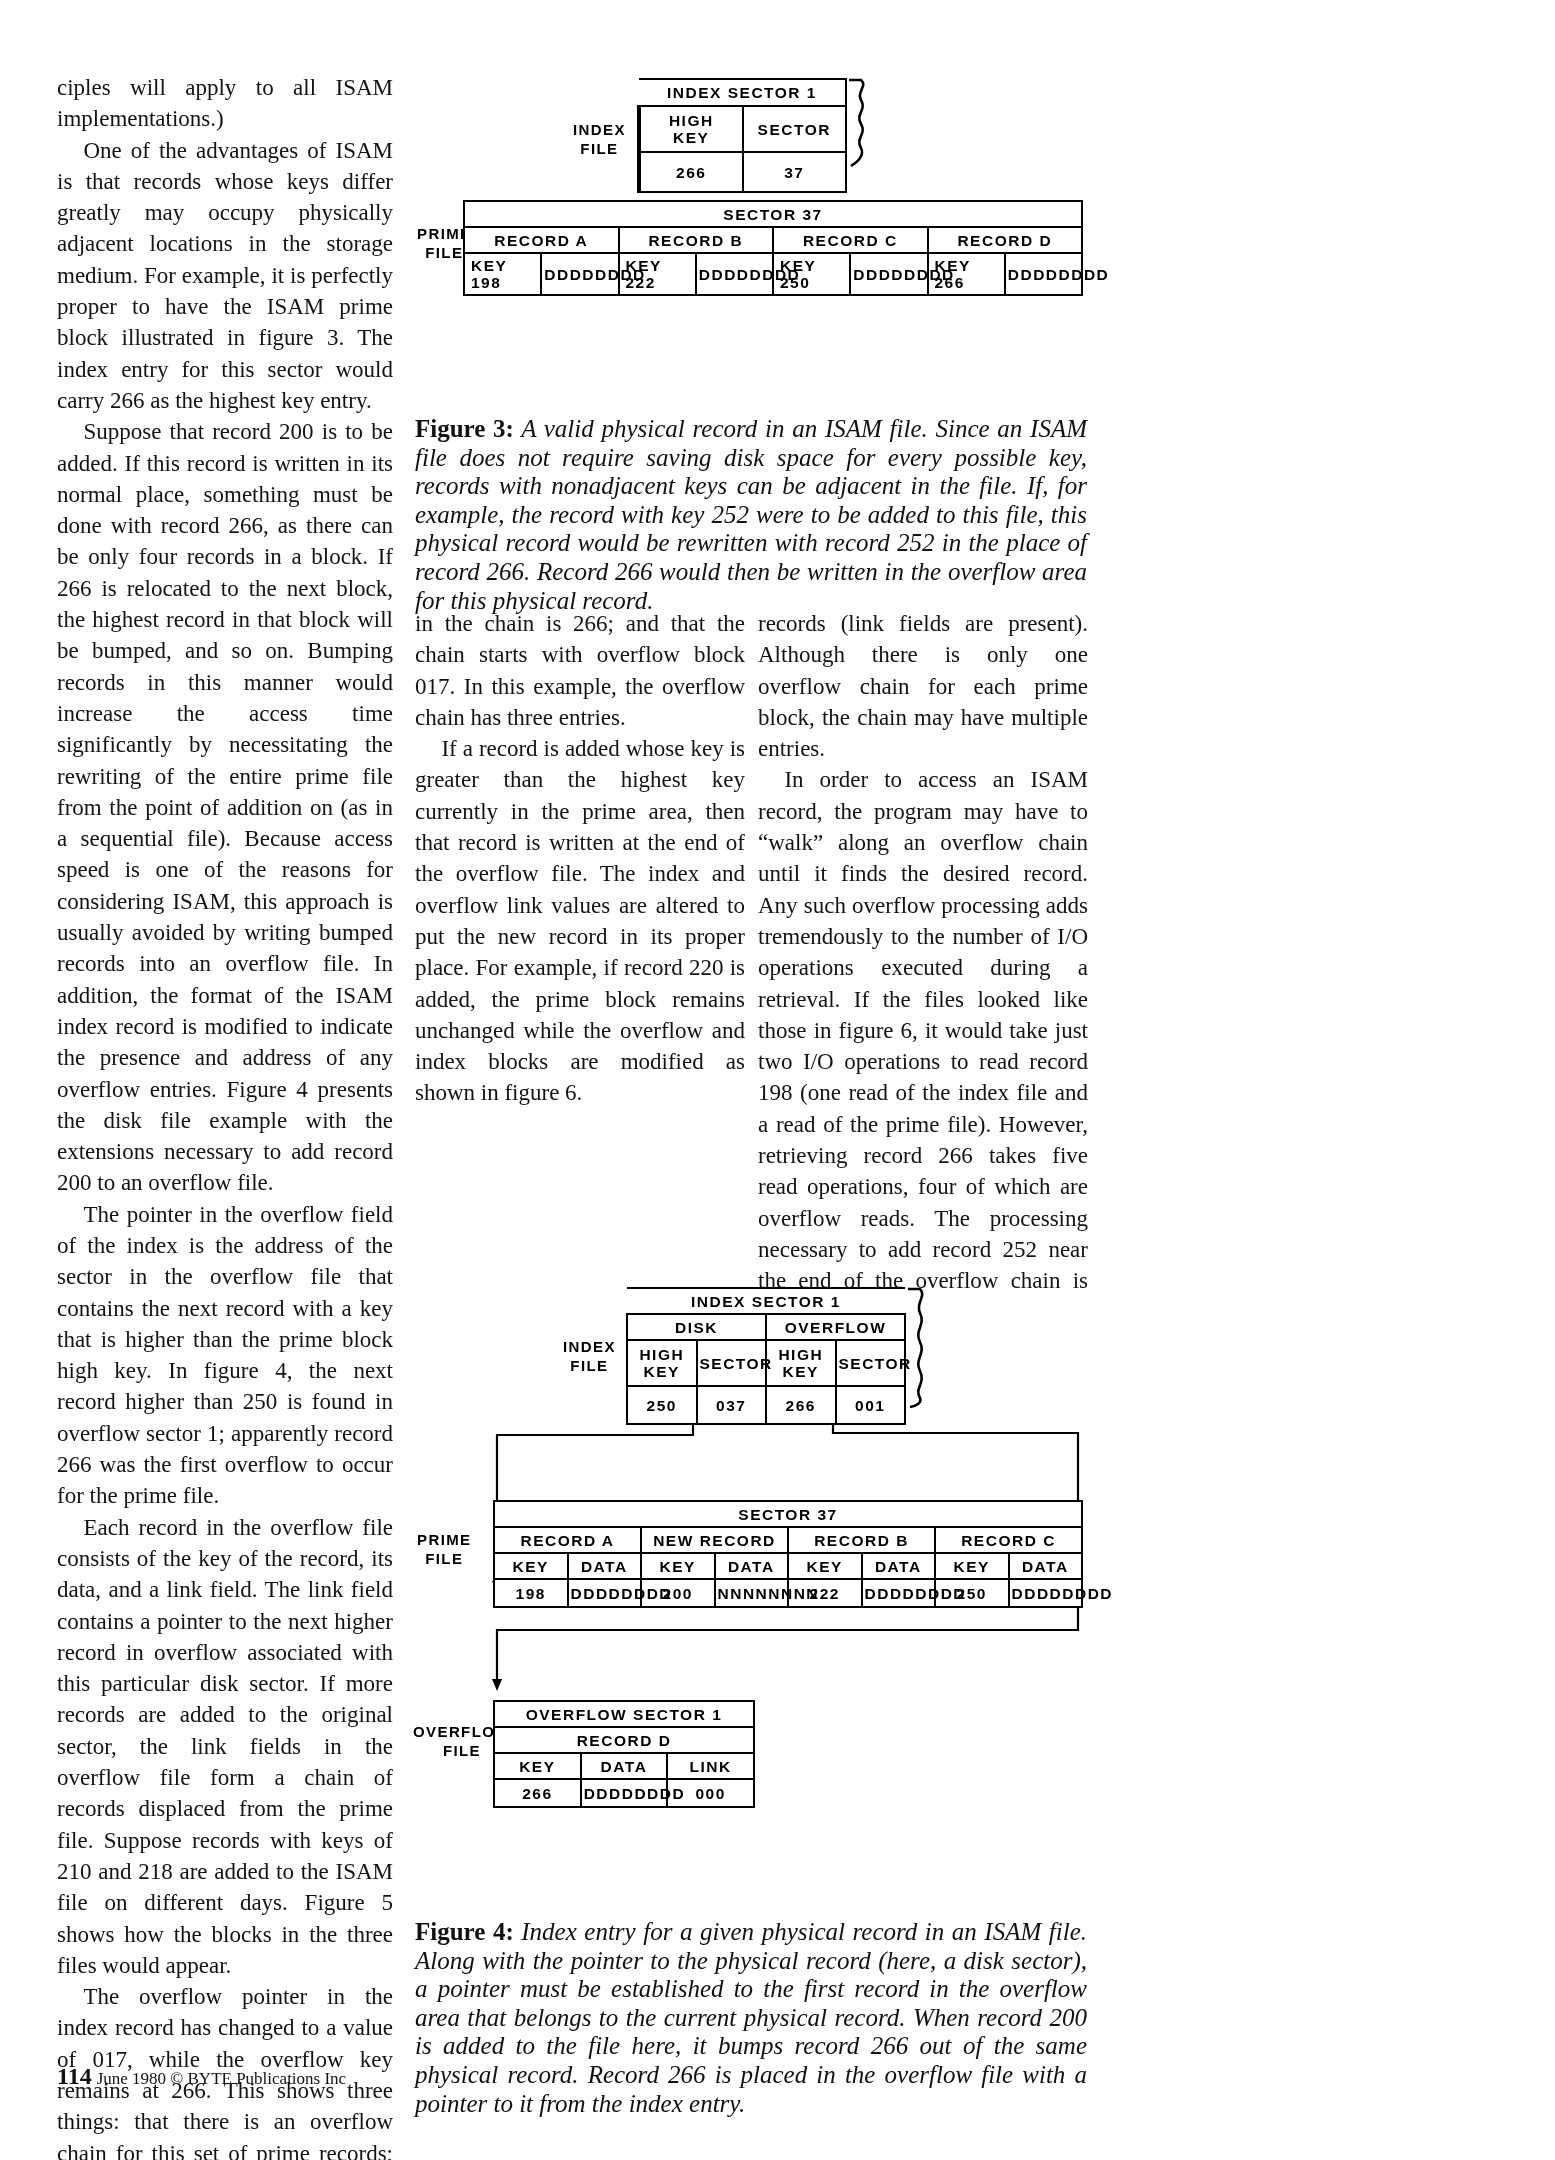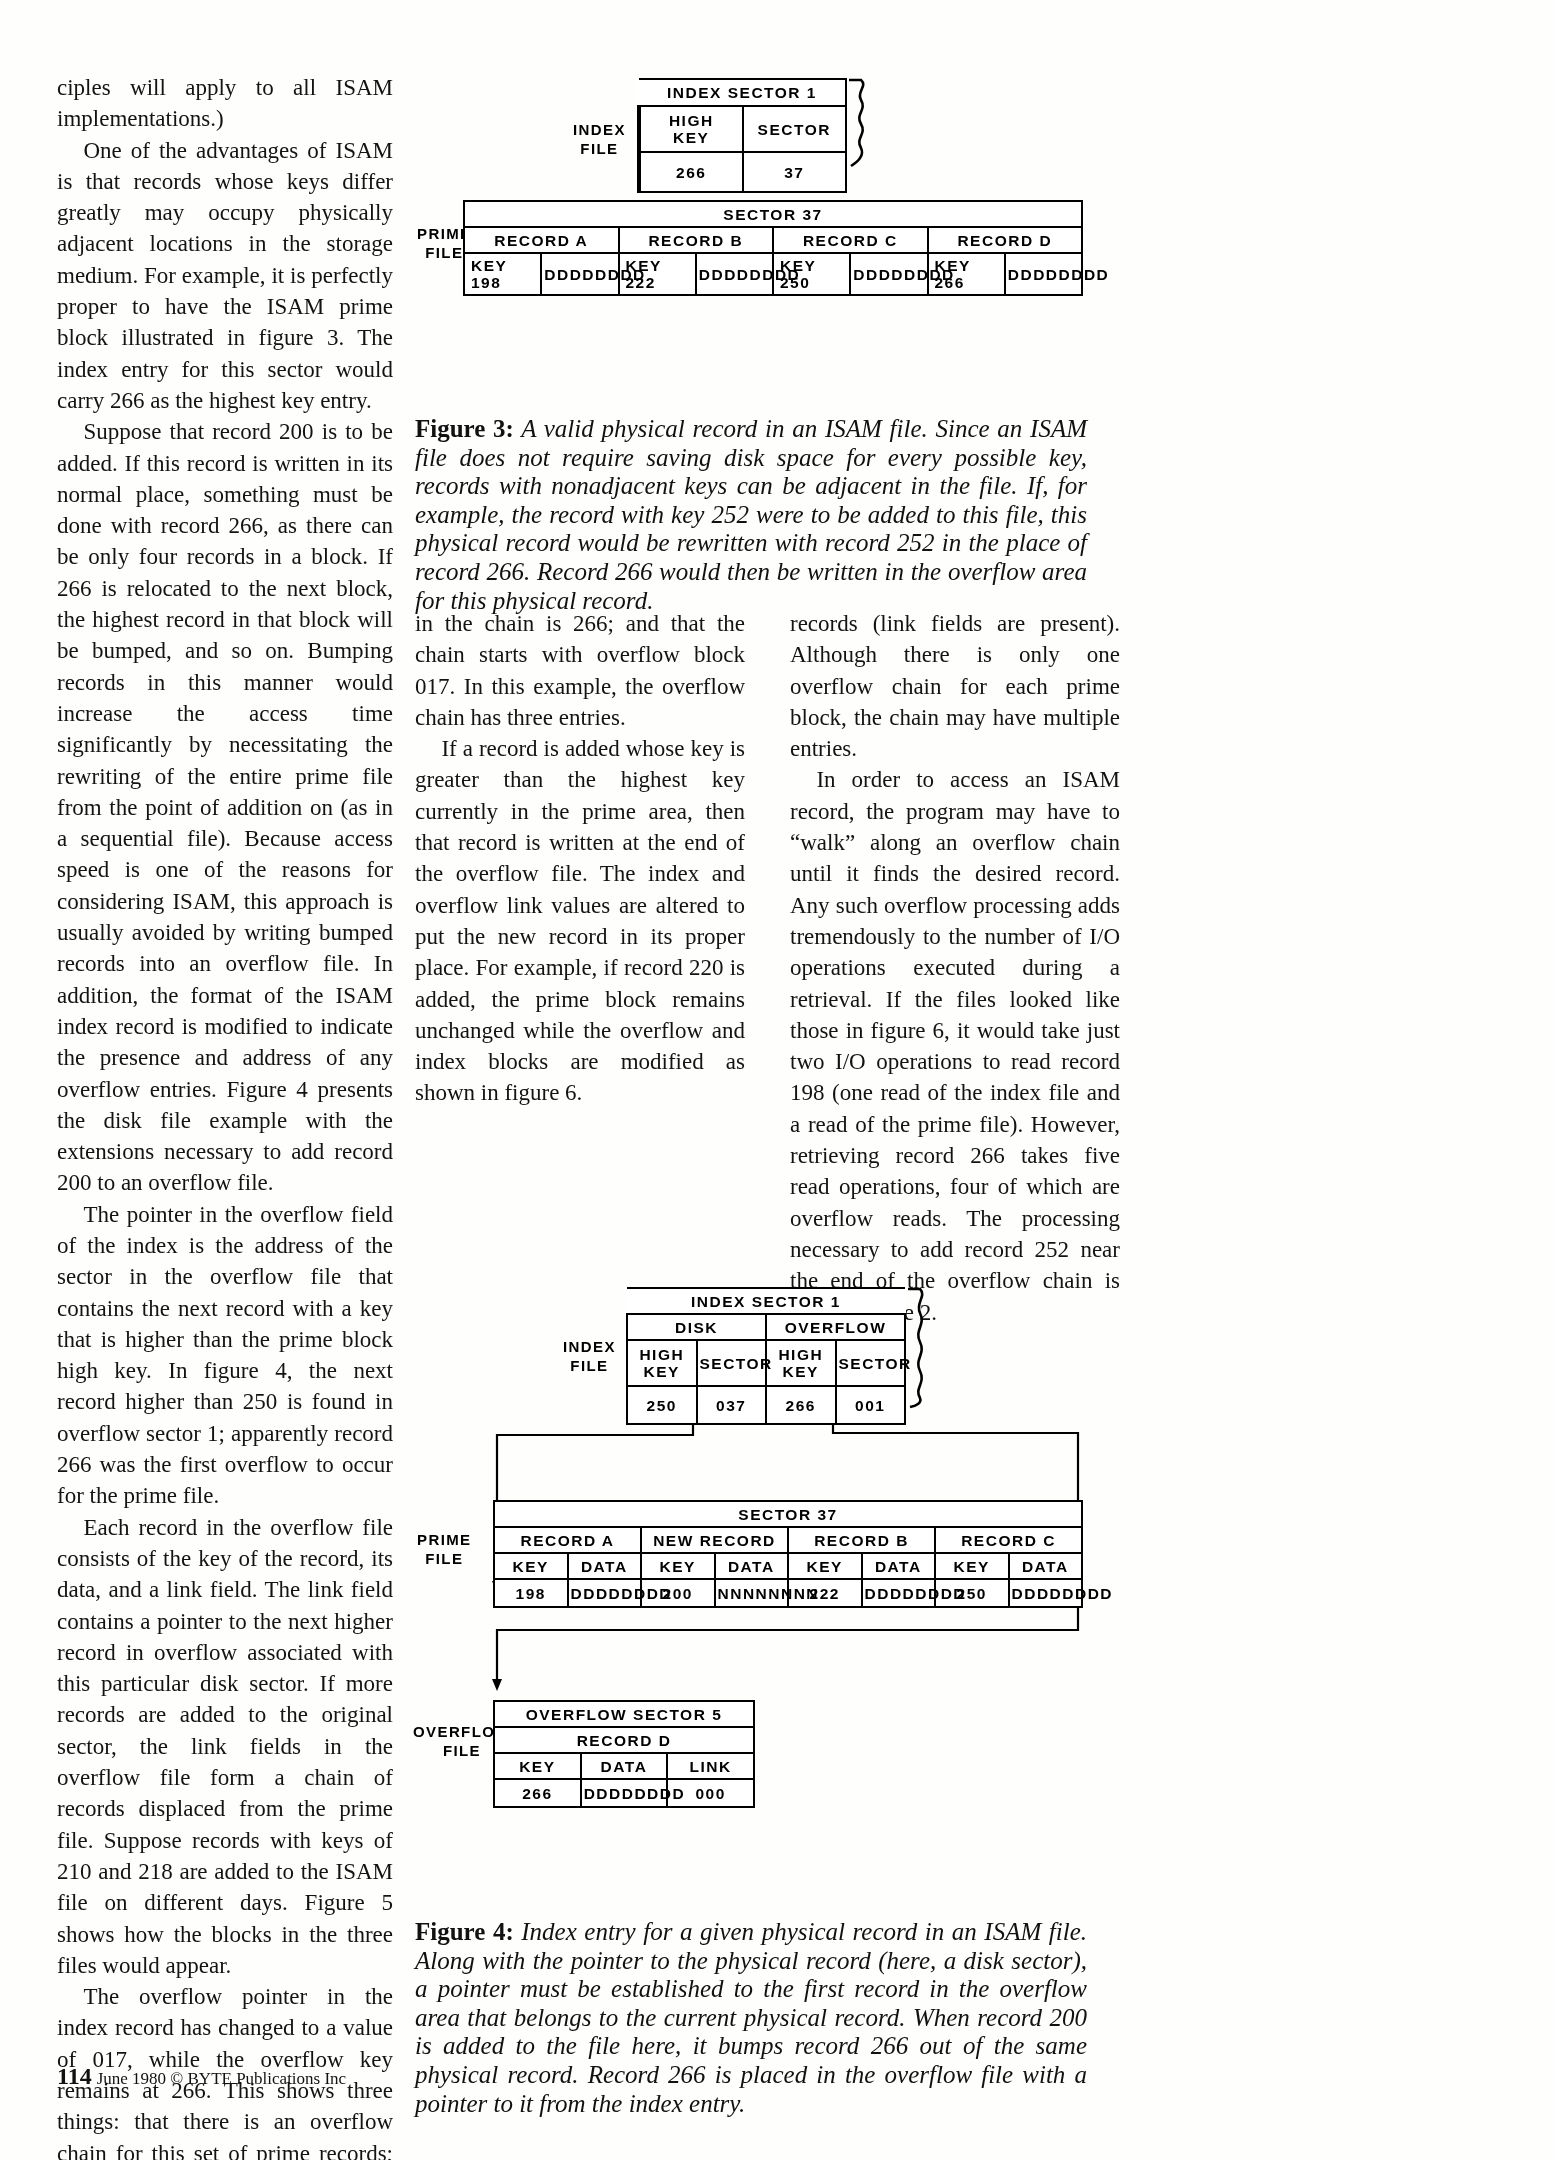--- a/index.html
+++ b/index.html
@@ -172,21 +172,21 @@
 
   <div class="caption" style="left:415px; top:415px; width:672px;">
     <b>Figure 3:</b><span> A valid physical record in an ISAM file. Since an ISAM file does not require saving disk space for every possible key, records with nonadjacent keys can be adjacent in the file. If, for example, the record with key 252 were to be added to this file, this physical record would be rewritten with record 252 in the place of record 266. Record 266 would then be written in the overflow area for this physical record.</span>
   </div>
 
   <div class="col" style="left:415px; top:608px; width:330px;">
     <p>in the chain is 266; and that the chain starts with overflow block 017. In this example, the overflow chain has three entries.</p>
     <p class="ind">If a record is added whose key is greater than the highest key currently in the prime area, then that record is written at the end of the overflow file. The index and overflow link values are altered to put the new record in its proper place. For example, if record 220 is added, the prime block remains unchanged while the overflow and index blocks are modified as shown in figure 6.</p>
   </div>
 
-  <div class="col" style="left:790px; top:608px; width:330px;">
+  <div class="col" style="left:758px; top:608px; width:330px;">
     <p>records (link fields are present). Although there is only one overflow chain for each prime block, the chain may have multiple entries.</p>
     <p class="ind">In order to access an ISAM record, the program may have to “walk” along an overflow chain until it finds the desired record. Any such overflow processing adds tremendously to the number of I/O operations executed during a retrieval. If the files looked like those in figure 6, it would take just two I/O operations to read record 198 (one read of the index file and a read of the prime file). However, retrieving record 266 takes five read operations, four of which are overflow reads. The processing necessary to add record 252 near the end of the overflow chain is listed in table 2.</p>
   </div>
 
   <div class="diag" style="left:415px; top:1285px; width:672px; height:600px;">
 
     <svg class="wires" width="672" height="600" viewBox="0 0 672 600">
 
       <path d="M278 122 L278 150 L82 150 L82 300" fill="none" stroke="#000" stroke-width="2.2"></path>
       <polygon points="82,308 77,296 87,296" fill="#000"></polygon>
@@ -274,21 +274,21 @@
       </tr>
     </tbody>
       </table>
 
     <div class="dlabel" style="position:absolute; left:-2px; top:437px;">OVERFLOW
 FILE</div>
 
     <table class="box" style="position:absolute; left:78px; top:415px; width:262px;">
       <tbody>
           <tr>
-        <td colspan="3" class="thin" style="height:18px;">OVERFLOW SECTOR 5</td>
+        <td colspan="3" class="thin" style="height:18px;">OVERFLOW SECTOR 1</td>
       </tr>
       <tr>
         <td colspan="3" class="thin" style="height:18px;">RECORD D</td>
       </tr>
       <tr>
         <td style="width:62px; height:18px;">KEY</td>
         <td style="width:128px;">DATA</td>
         <td style="width:66px;">LINK</td>
       </tr>
       <tr>

